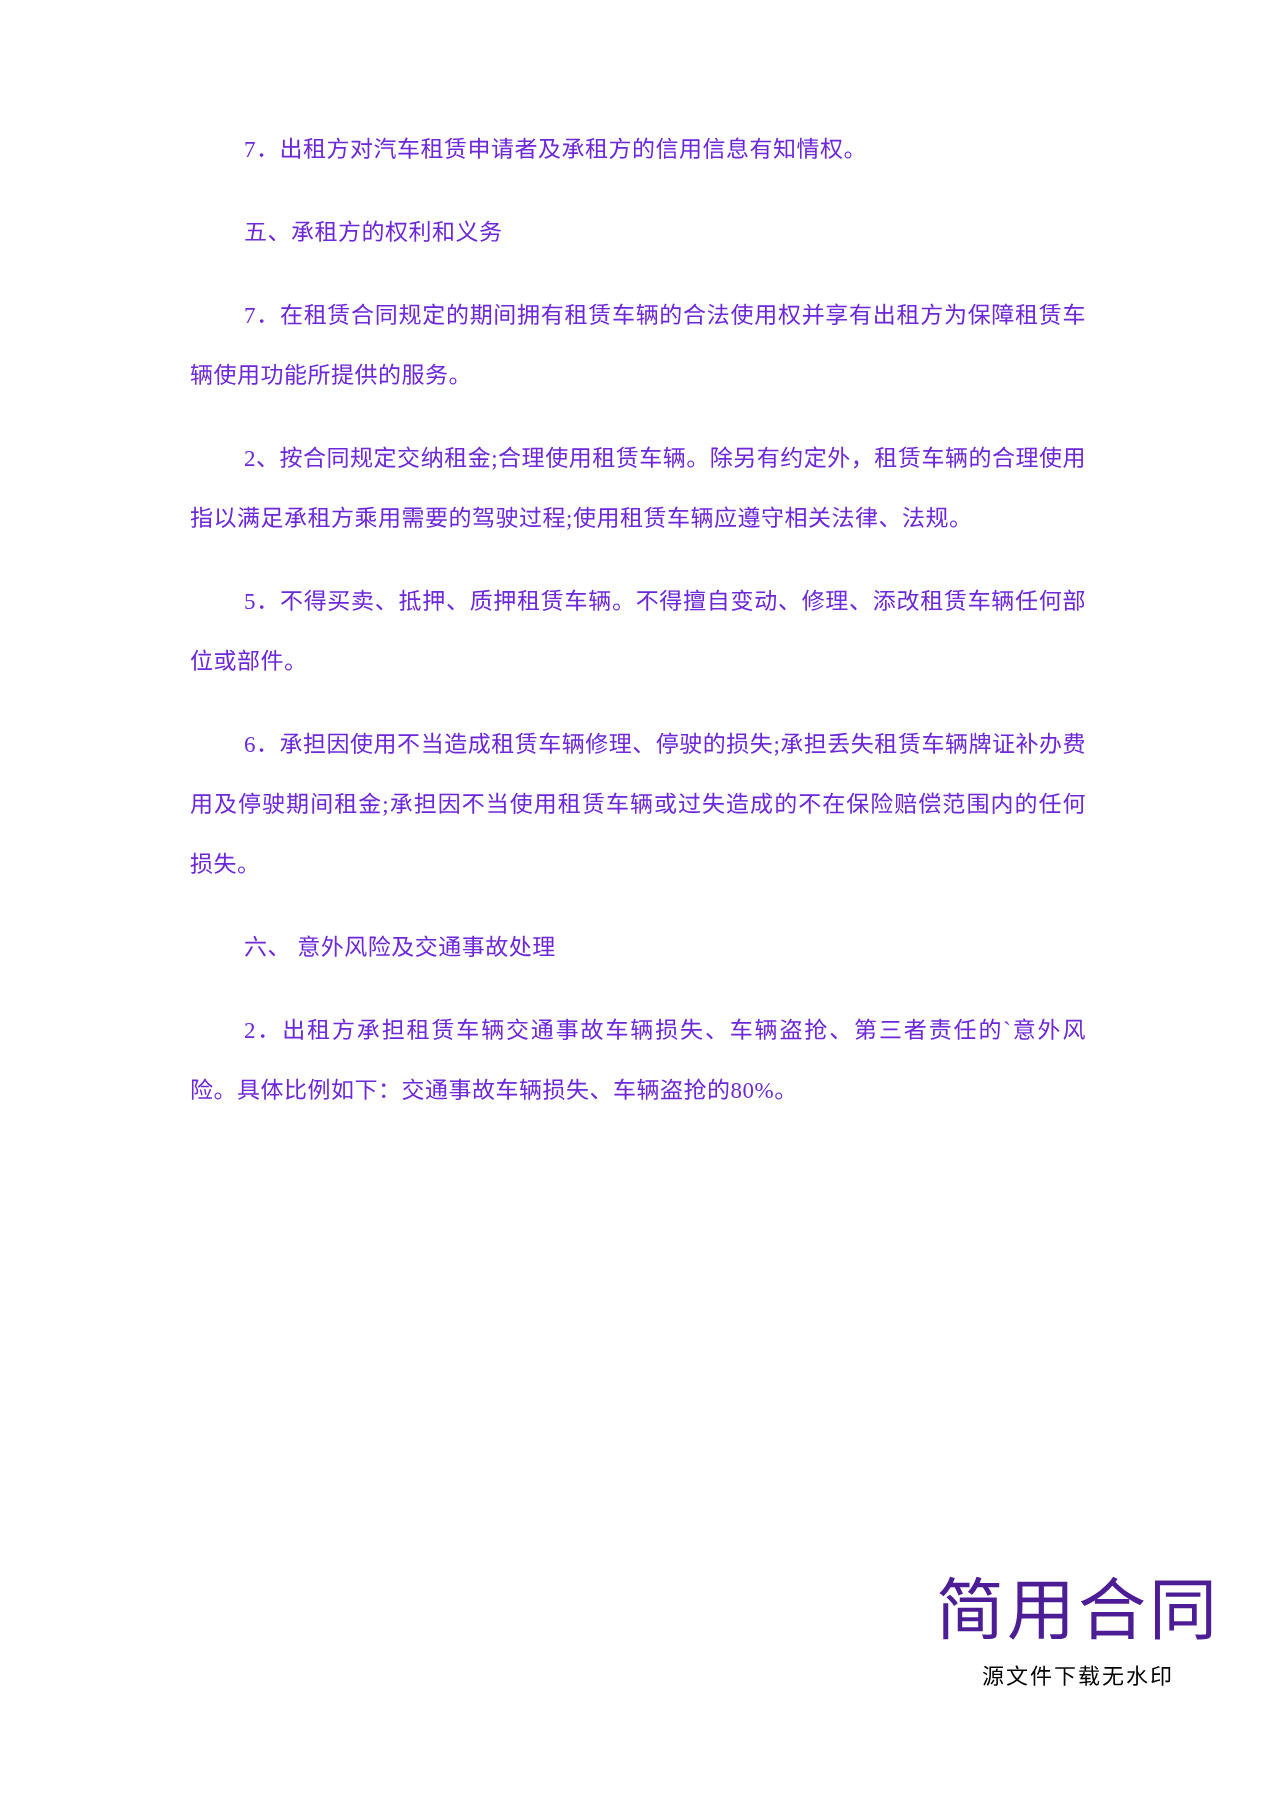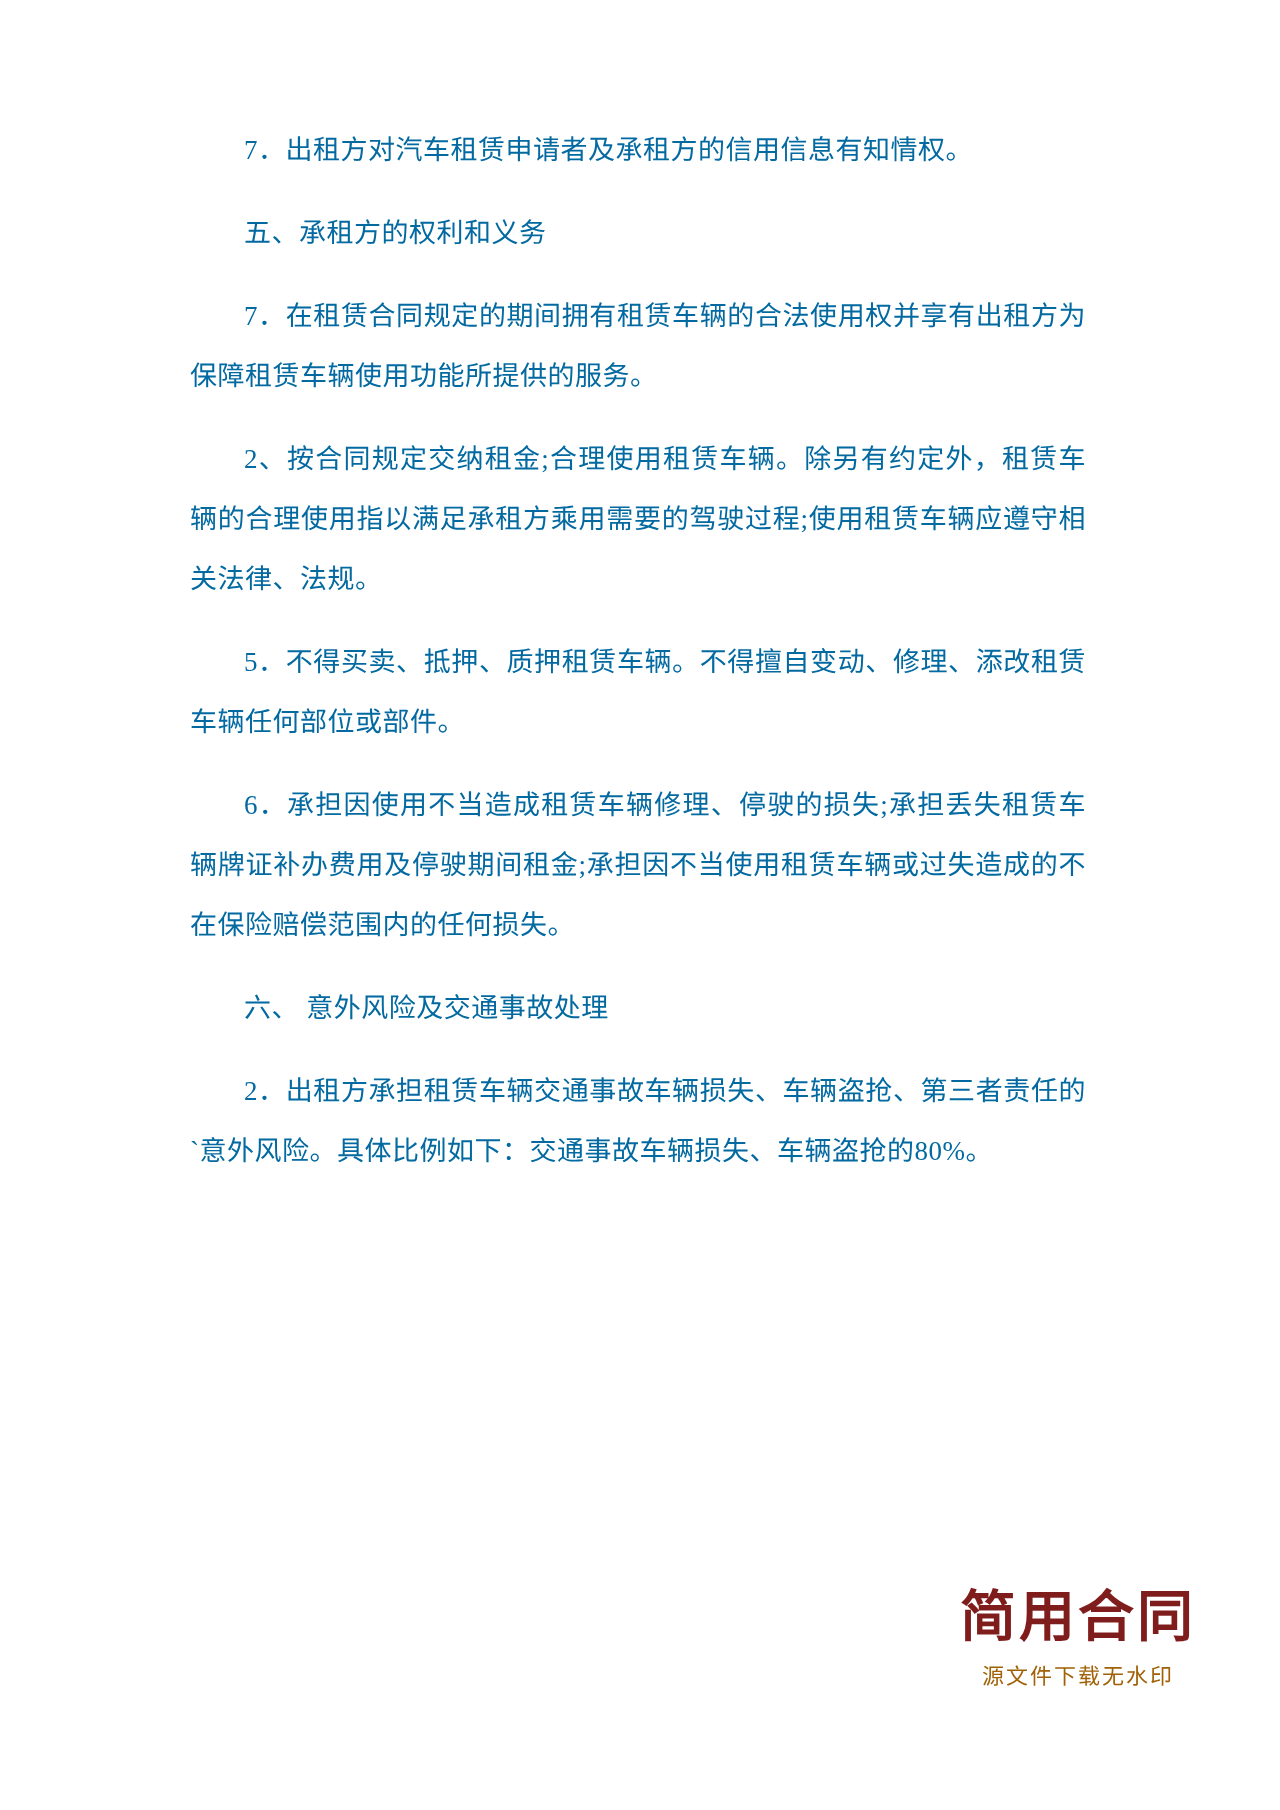--- a/index.html
+++ b/index.html
@@ -19,23 +19,23 @@
     inset: 0;
     background: #ffffff;
   }
   .content {
     position: absolute;
     left: 190px;
     top: 120px;
     width: 900px;
   }
   .para {
-    font-size: 27px;
+    font-size: 23px;
     line-height: 60px;
-    color: #0369a1;
+    color: #6d28d9;
     text-align: justify;
     text-justify: inter-ideograph;
     margin: 0 4px 23px 0;
     letter-spacing: 0.5px;
     white-space: pre-wrap;
   }
   .para.indent {
     text-indent: 54px;
   }
   .para.heading {
@@ -46,31 +46,31 @@
     position: absolute;
     right: 52px;
     bottom: 120px;
     width: 300px;
     text-align: center;
     pointer-events: none;
     user-select: none;
   }
   .wm-main {
     font-family: "Liberation Sans", "DejaVu Sans", sans-serif;
-    font-size: 56px;
-    font-weight: bold;
-    color: #7f1d1d;
+    font-size: 68px;
+    font-weight: normal;
+    color: #4c1d95;
     letter-spacing: 3px;
     line-height: 1.1;
   }
   .wm-sub {
     margin-top: 10px;
     font-family: "Liberation Sans", "DejaVu Sans", sans-serif;
     font-size: 22px;
-    color: #a16207;
+    color: #000000;
     letter-spacing: 2px;
   }
 </style>
 </head>
 <body>
 
 <div class="page">
 
   <div class="content">
     <p class="para indent">7．出租方对汽车租赁申请者及承租方的信用信息有知情权。</p>

